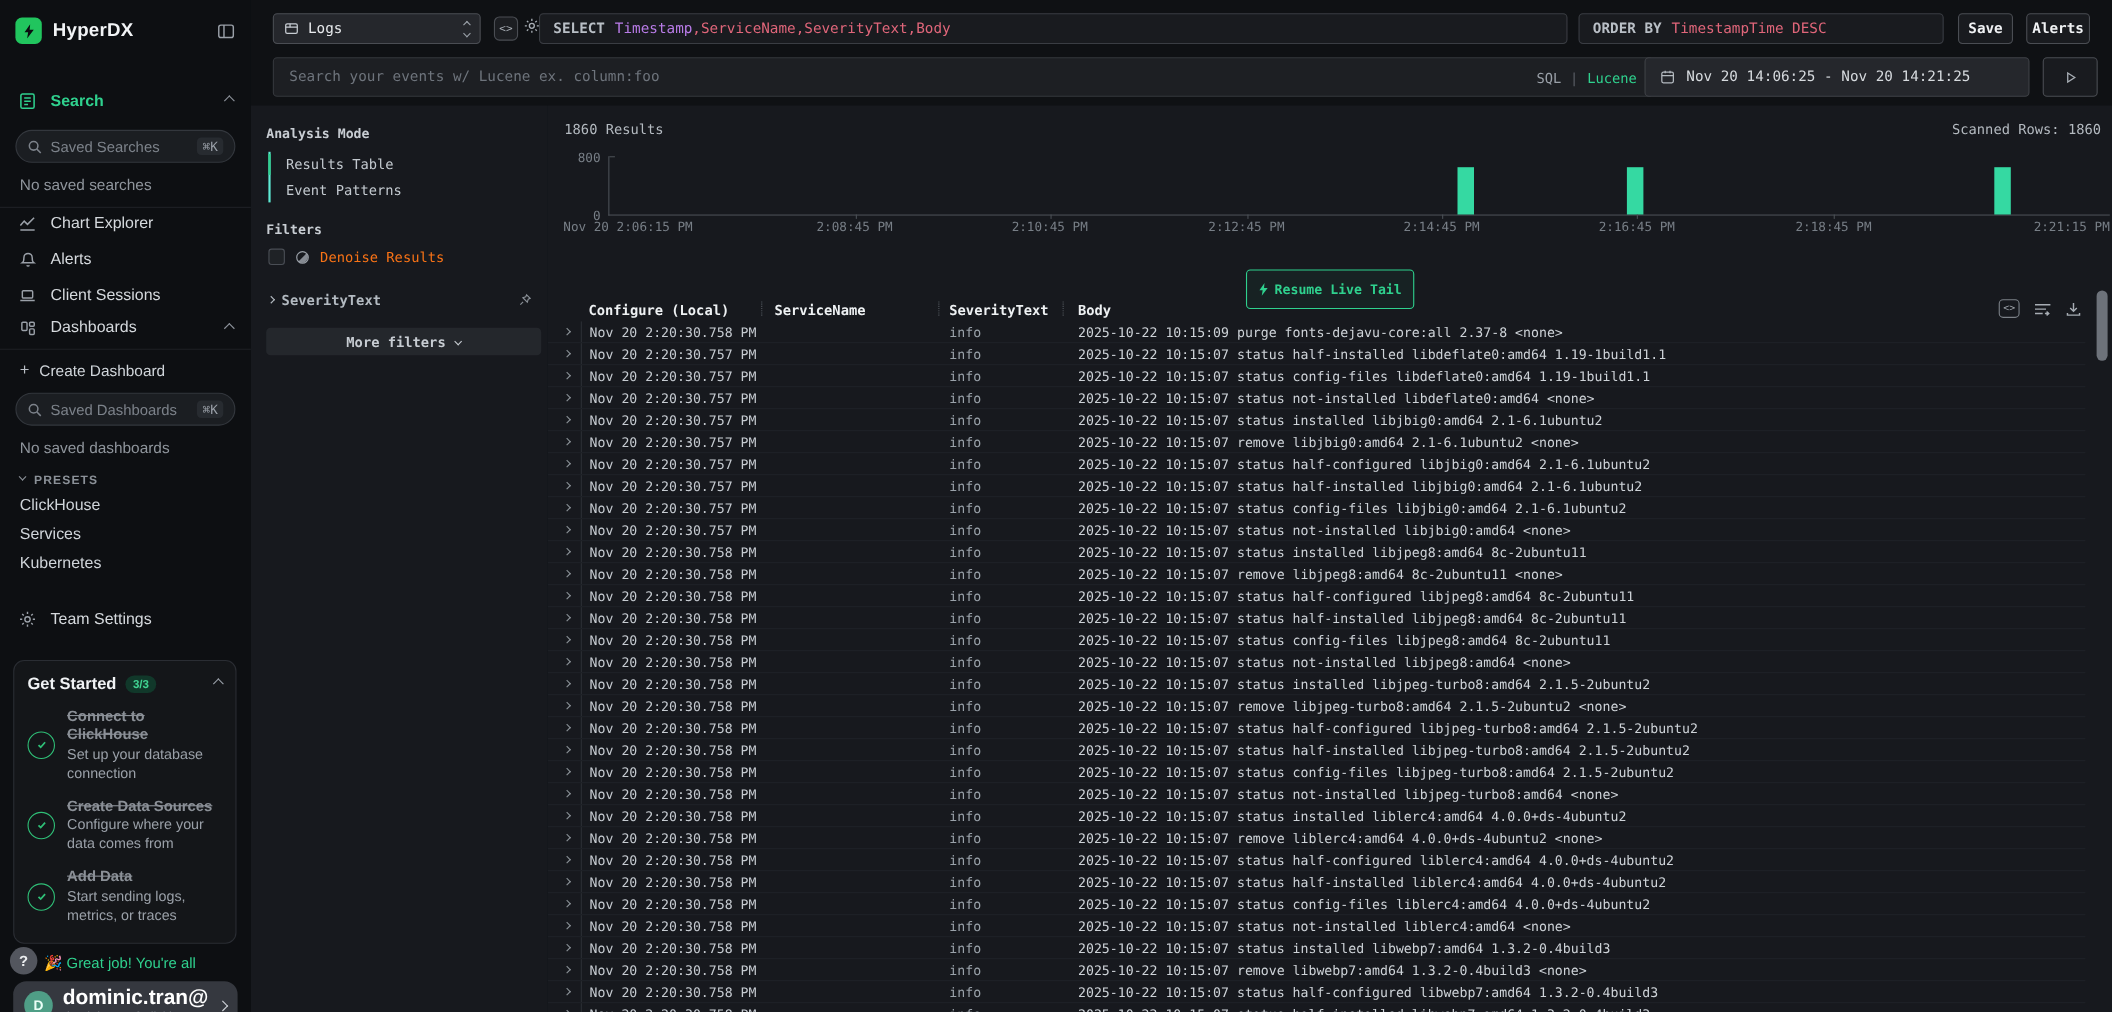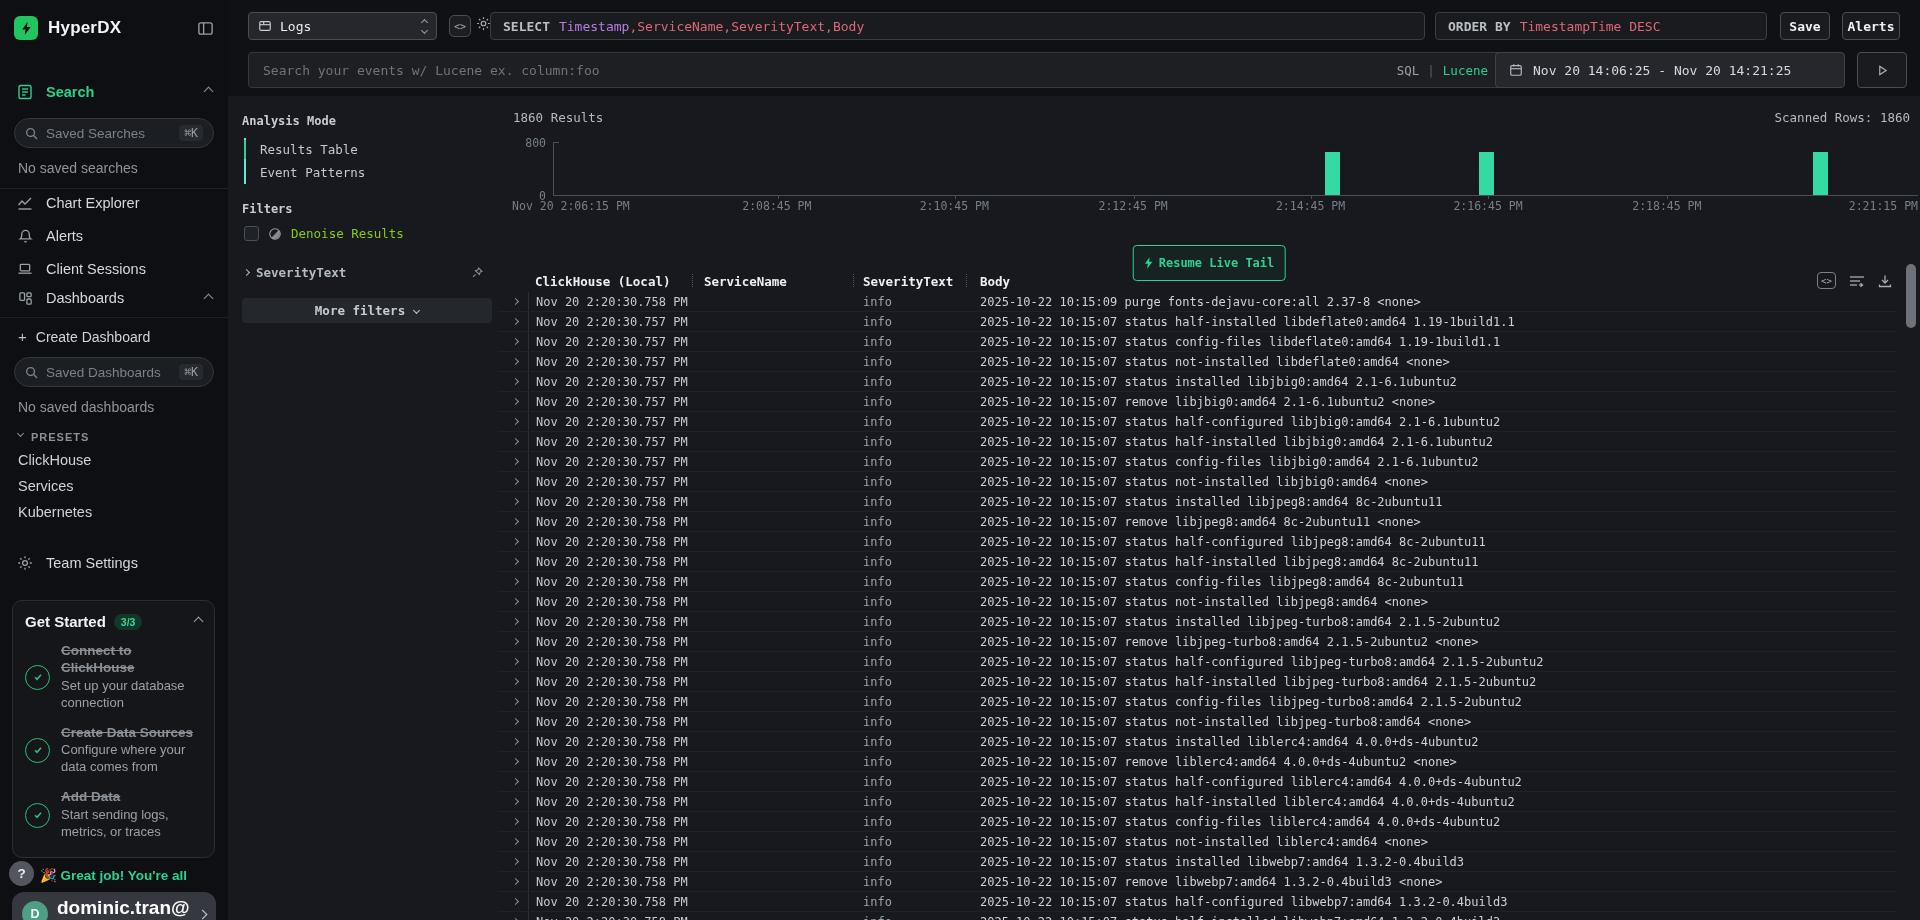--- a/index.html
+++ b/index.html
@@ -45,21 +45,21 @@
   .gs-title-main { font-size:15px; font-weight:bold; color:#f1f3f5; }
   .gs-badge { background:#11382a; color:#41d392; font-size:10.5px; font-weight:bold; border-radius:9px; padding:2px 7px; }
   .gs-head .trail { margin-left:auto; color:#9aa0a8; }
   .gs-item { display:flex; gap:11px; margin-top:13px; cursor:pointer; }
   .gs-check { flex:0 0 25px; height:25px; border-radius:50%; border:1.4px solid #2fbf77; color:#2fbf77; display:flex; align-items:center; justify-content:center; align-self:center; }
   .gs-texts { flex:1; }
   .gs-title { font-size:13.5px; font-weight:bold; color:#8b9097; text-decoration:line-through; line-height:1.25; }
   .gs-desc { font-size:13px; color:#9aa0a8; line-height:1.3; margin-top:1px; }
 
   .help-fab { position:absolute; left:9px; top:861px; width:25px; height:25px; border-radius:50%; background:#53565e; color:#eceef0; font-size:13.5px; font-weight:bold; display:flex; align-items:center; justify-content:center; cursor:pointer; z-index:7; }
-  .congrats { position:absolute; left:40px; top:867px; width:180px; color:#2fd18e; font-size:13.5px; font-weight:bold; white-space:nowrap; overflow:hidden; z-index:6; }
+  .congrats { position:absolute; left:40px; top:867px; width:180px; color:#2fd18e; font-size:13.5px; font-weight:normal; white-space:nowrap; overflow:hidden; z-index:6; }
   .user-pill { position:absolute; left:12px; top:892px; width:204px; height:44px; background:#35383f; border-radius:12px; display:flex; align-items:center; gap:9px; padding:0 10px; z-index:8; cursor:pointer; }
   .avatar { width:26px; height:26px; border-radius:50%; background:#4f9e86; color:#eafff7; font-size:12.5px; font-weight:bold; display:flex; align-items:center; justify-content:center; }
   .user-texts { flex:1; overflow:hidden; }
   .user-name { font-size:19px; font-weight:bold; color:#ffffff; white-space:nowrap;text-align:center; }
   .user-sub { font-size:11.5px; color:#b9bec4; white-space:nowrap; }
   .user-pill .trail { color:#cfd3d8; }
 
   
   .topbar { position:absolute; left:228px; top:0; width:1692px; height:96px; background:#0f1114; }
   .tb-box { position:absolute; display:flex; align-items:center; border-radius:4px; font-size:13px; }
@@ -84,21 +84,21 @@
   .lang-lucene { color:#2fd18e; cursor:pointer; }
   .date-box { left:1267px; top:52px; width:350px; height:36px; background:#25272c; border:1px solid #3f4247; padding:0 13px; gap:10px; color:#d6dade; cursor:pointer; }
   .play-btn { left:1629px; top:52px; width:50px; height:36px; background:#191b1f; border:1px solid #4a4d53; color:#a7adb4; justify-content:center; cursor:pointer; }
 
   
   .fpanel { position:absolute; left:228px; top:96px; width:270px; height:824px; background:#17191e; padding:18px 12px 0 14px; font-family:"DejaVu Sans Mono","Liberation Mono",monospace; }
   .fp-header { font-size:12px; font-weight:bold; color:#c8cdd3; margin-bottom:10px; }
   .mode-list { border-left:2px solid #5eead4; margin-left:2px; margin-bottom:18px; }
   .mode-item { position:relative; padding:4px 0 4px 14px; font-size:12.5px; color:#c3c9cf; cursor:pointer; }
   .mode-item.active::before { content:""; position:absolute; left:-2px; top:2px; bottom:2px; width:2px; background:#2fd18e; }
-  .denoise-row { display:flex; align-items:center; gap:9px; margin:4px 0 16px 2px; font-size:12.5px; color:#84cc16; }
+  .denoise-row { display:flex; align-items:center; gap:9px; margin:4px 0 16px 2px; font-size:12.5px; color:#f97316; }
   .checkbox { width:15px; height:15px; border-radius:3px; border:1px solid #4a4e55; background:#1f2226; cursor:pointer; }
   .denoise-icon { color:#9aa0a8; display:flex; }
   .fgroup { display:flex; align-items:center; gap:7px; padding:8px 2px; font-size:12.5px; font-weight:bold; color:#b3bac1; cursor:pointer; }
   .fgroup .pin { margin-left:auto; color:#8a9097; cursor:pointer; }
   .more-filters { margin-top:10px; width:250px; height:25px; background:#24272c; border-radius:4px; display:flex; align-items:center; justify-content:center; gap:9px; font-size:12.5px; font-weight:bold; color:#c7ccd2; cursor:pointer; }
 
   
   .main { position:absolute; left:498px; top:96px; width:1422px; height:824px; background:#17191e; font-family:"DejaVu Sans Mono","Liberation Mono",monospace; }
   .res-head { position:absolute; top:14px; left:15px; font-size:12.5px; color:#b4bac0; }
   .res-scanned { position:absolute; top:14px; right:10px; font-size:12.5px; color:#b4bac0; }
@@ -456,21 +456,21 @@
     <span>
       <svg width="10" height="12" viewBox="0 0 12 14">
           <polygon points="7,0 1.5,8 5,8 4,14 10.5,5.5 6.5,5.5" fill="#2fd18e"></polygon>
         </svg>
     </span>
     <span>Resume Live Tail</span>
   </div>
 
   <div class="tbl-header">
     <span class="c-chev"></span>
-    <span class="c-ts">ClickHouse (Local)</span>
+    <span class="c-ts">Configure (Local)</span>
     <span class="c-svc">ServiceName</span>
     <span class="c-sev">SeverityText</span>
     <span class="c-body">Body</span>
     <span class="h-sep" style="left:194px;"></span>
     <span class="h-sep" style="left:355px;"></span>
     <span class="h-sep" style="left:468px;"></span>
   </div>
 
   <div class="tbl-icons">
     <span class="boxed-ic mono">&lt;&gt;</span>

